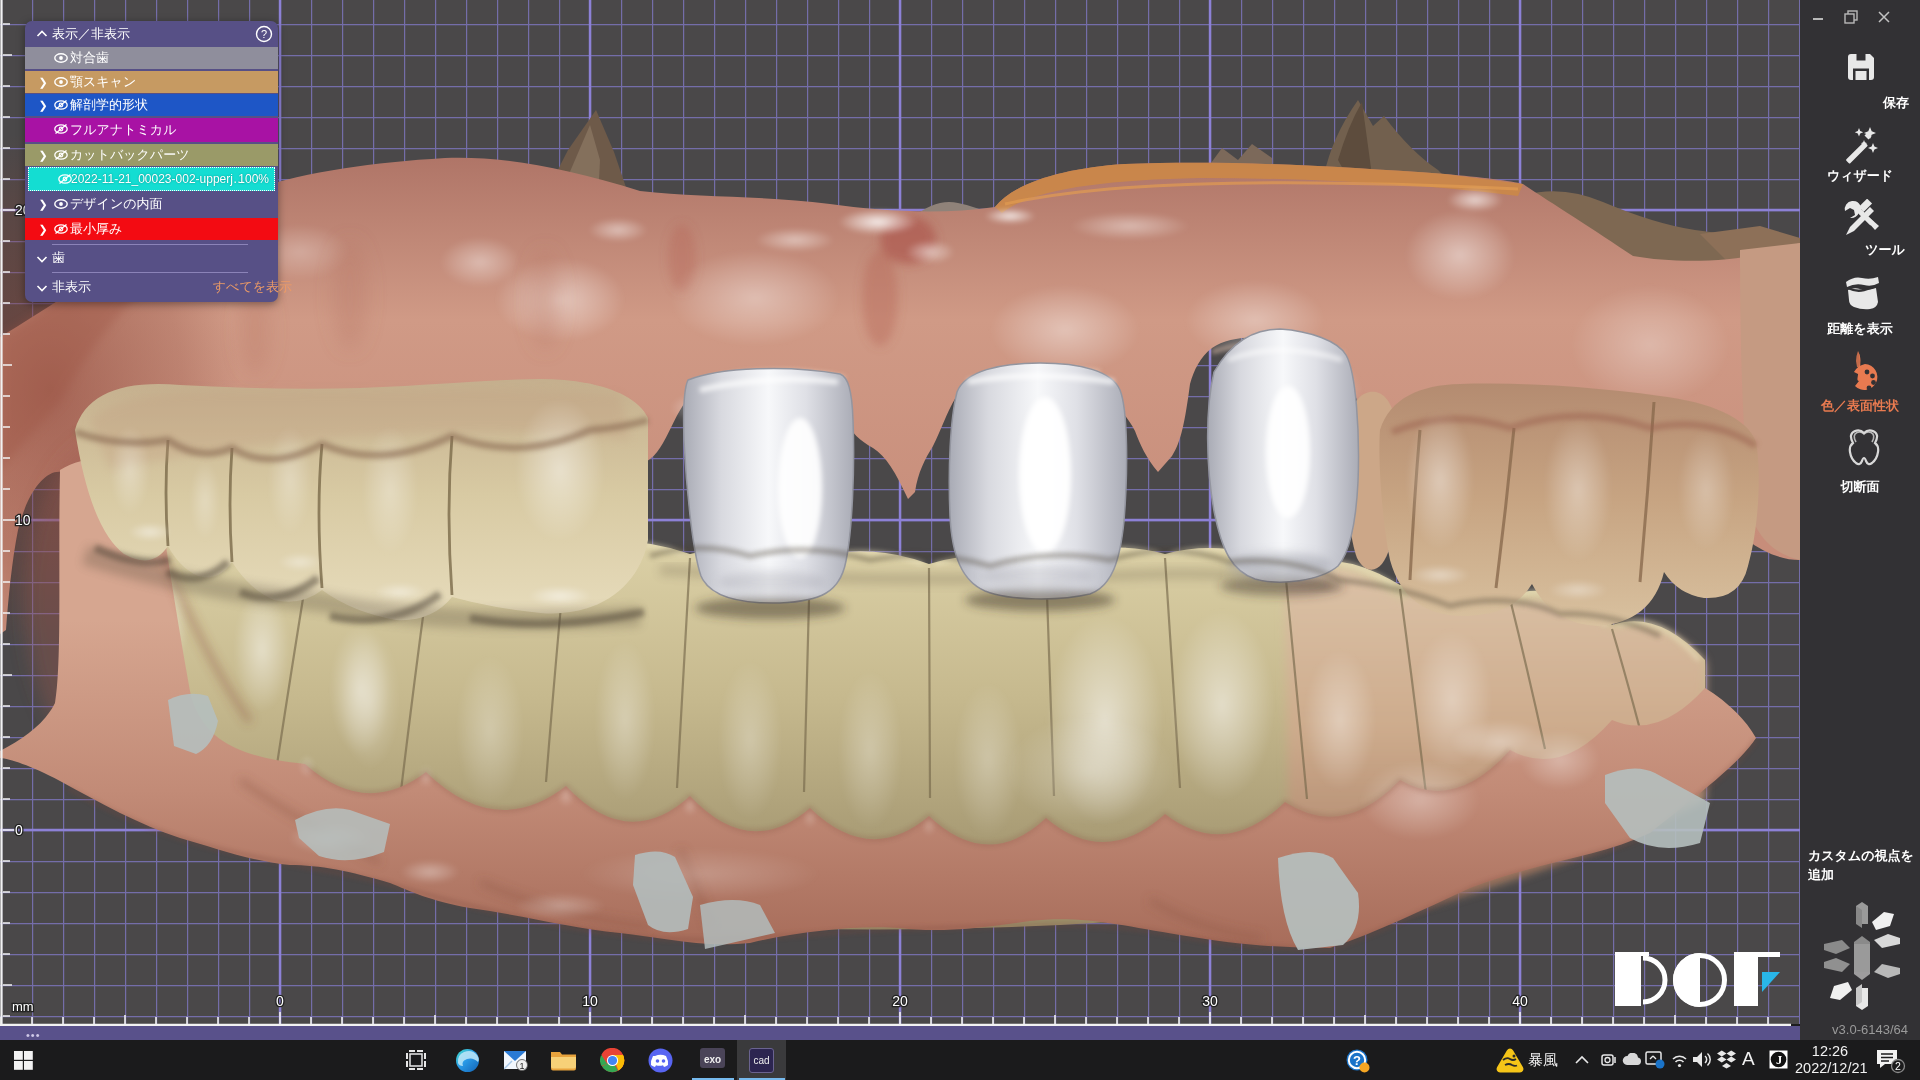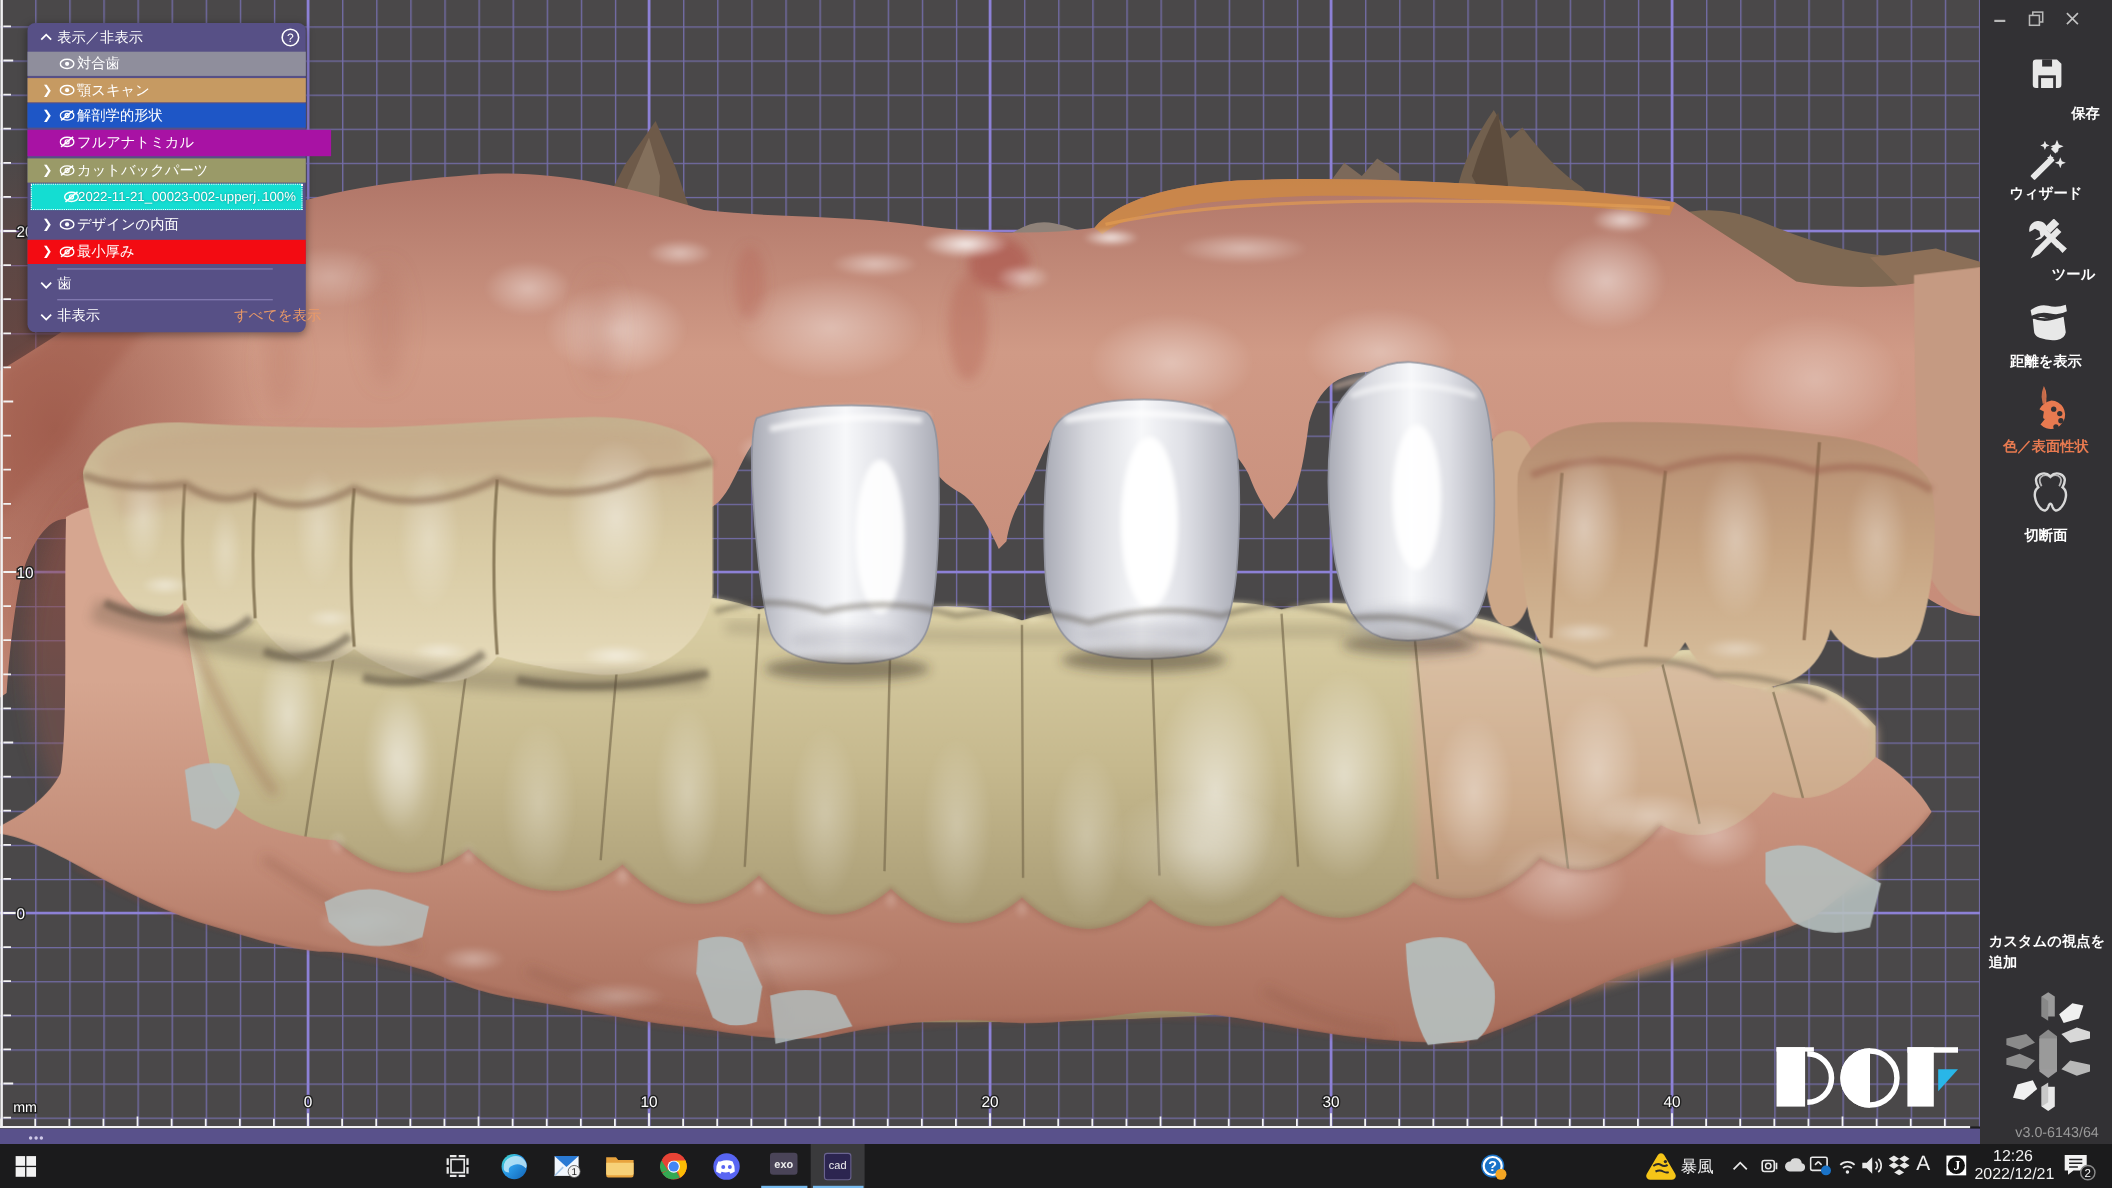--- a/index.html
+++ b/index.html
@@ -321,21 +321,21 @@
     </div>
 <div class="prow" style="top:73px;background:#1e56c6;">
       <span class="chev">❯</span>
       <svg class="eye" width="14" height="12" viewBox="0 0 14 12">
         <ellipse cx="7" cy="6" rx="6.2" ry="4.2" fill="none" stroke="#fff" stroke-width="1.3"></ellipse>
         <circle cx="7" cy="6" r="1.8" fill="none" stroke="#fff" stroke-width="1.2"></circle>
         <path d="M1.5,10.5 L12.5,1.5" stroke="#fff" stroke-width="1.4"></path>
       </svg>
       <span class="txt">解剖学的形状</span>
     </div>
-<div class="prow" style="top:97px;height:24px;line-height:24px;background:#a812a4;padding-left:23px;">
+<div class="prow" style="top:97px;height:24px;line-height:24px;background:#a812a4;">
       <svg class="eye" width="14" height="12" viewBox="0 0 14 12">
         <ellipse cx="7" cy="6" rx="6.2" ry="4.2" fill="none" stroke="#fff" stroke-width="1.3"></ellipse>
         <circle cx="7" cy="6" r="1.8" fill="none" stroke="#fff" stroke-width="1.2"></circle>
         <path d="M1.5,10.5 L12.5,1.5" stroke="#fff" stroke-width="1.4"></path>
       </svg>
       <span class="txt">フルアナトミカル</span>
     </div>
 <div class="prow" style="top:123px;background:#9a9a68;">
       <span class="chev">❯</span>
       <svg class="eye" width="14" height="12" viewBox="0 0 14 12">

